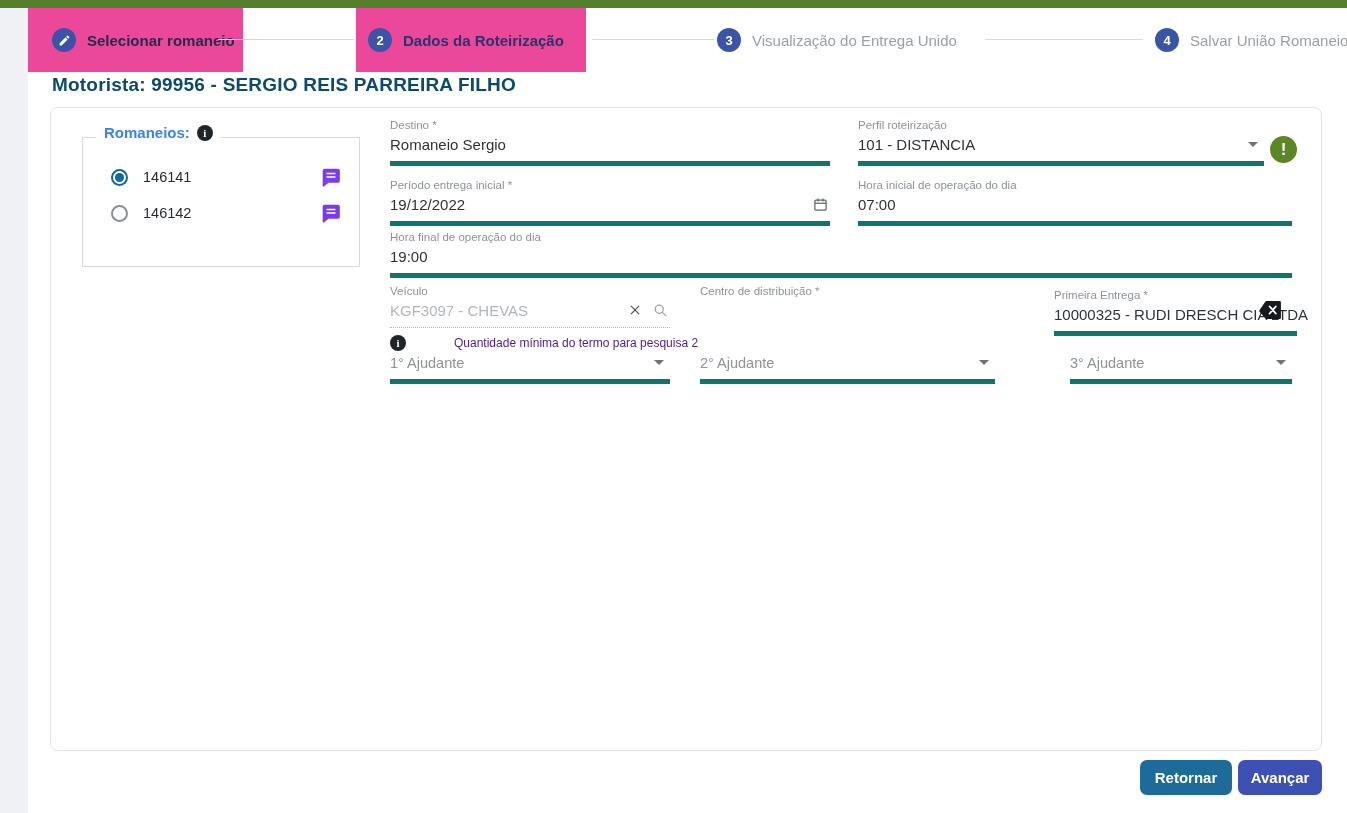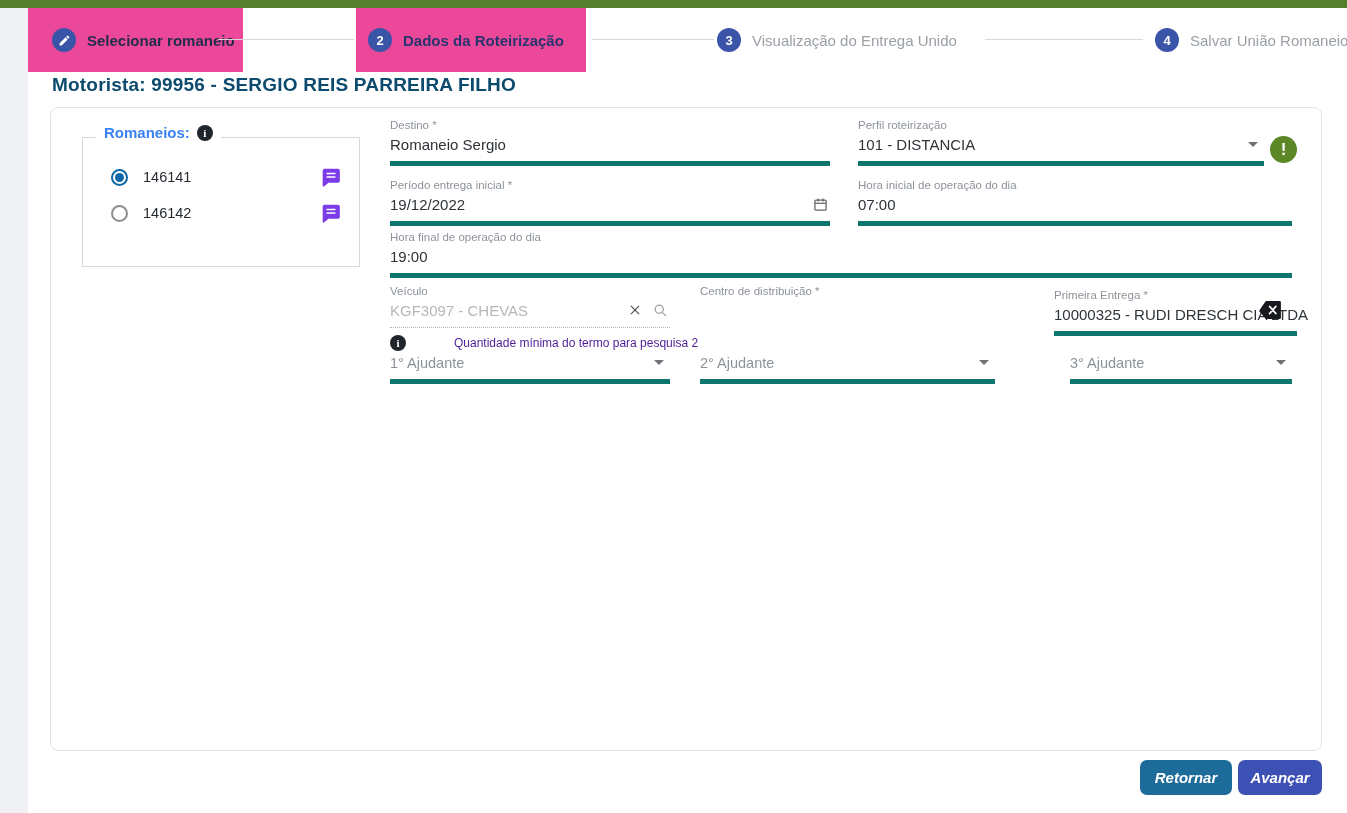--- a/index.html
+++ b/index.html
@@ -72,21 +72,21 @@
     background:#5c8727; color:#fff; display:flex; align-items:center; justify-content:center;
     font-size:17px; font-weight:800; }
   .alert-green::after { content:"!"; }
 
   
   .backspace { position:absolute; left:1258px; top:300px; width:24px; height:20px; display:flex; cursor:pointer; }
 
   
   .btn { position:absolute; top:760px; height:35px; border:none; border-radius:7px; color:#fff;
     font-weight:700; font-size:15px; font-family:"Liberation Sans", sans-serif;
-    display:flex; align-items:center; justify-content:center; cursor:pointer;font-style:italic; }
+    display:flex; align-items:center; justify-content:center; cursor:pointer; }
   .btn-retornar { left:1140px; width:92px; background:#1d6b99; }
   .btn-avancar  { left:1238px; width:84px; background:#3d51b5; }
 </style>
 </head>
 <body>
 
 <div class="topbar"></div>
 <div class="left-strip"></div>
 
 <div class="step-box" style="left:28px; width:215px; padding-left:24px;">

